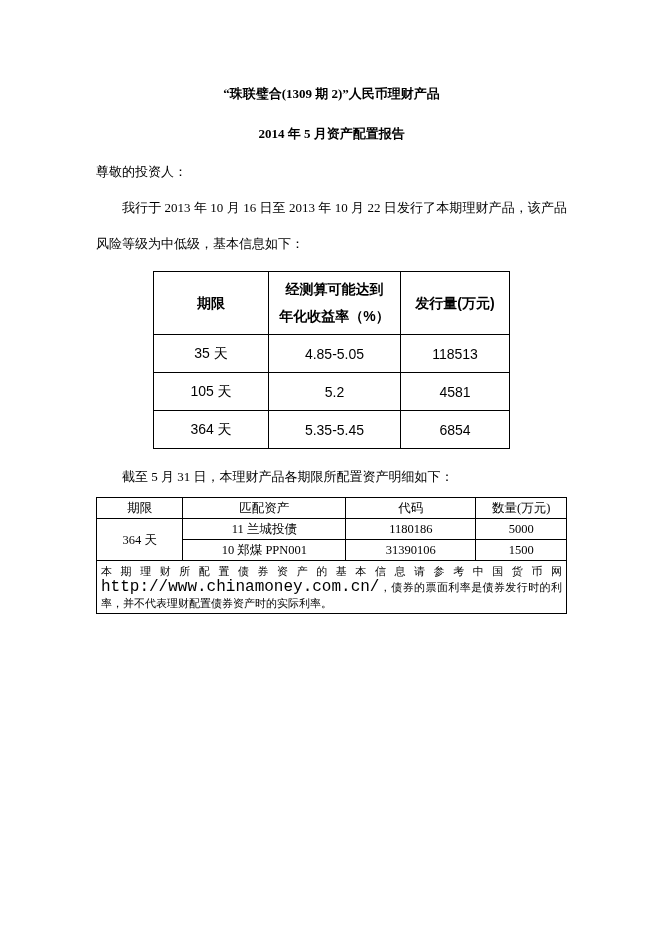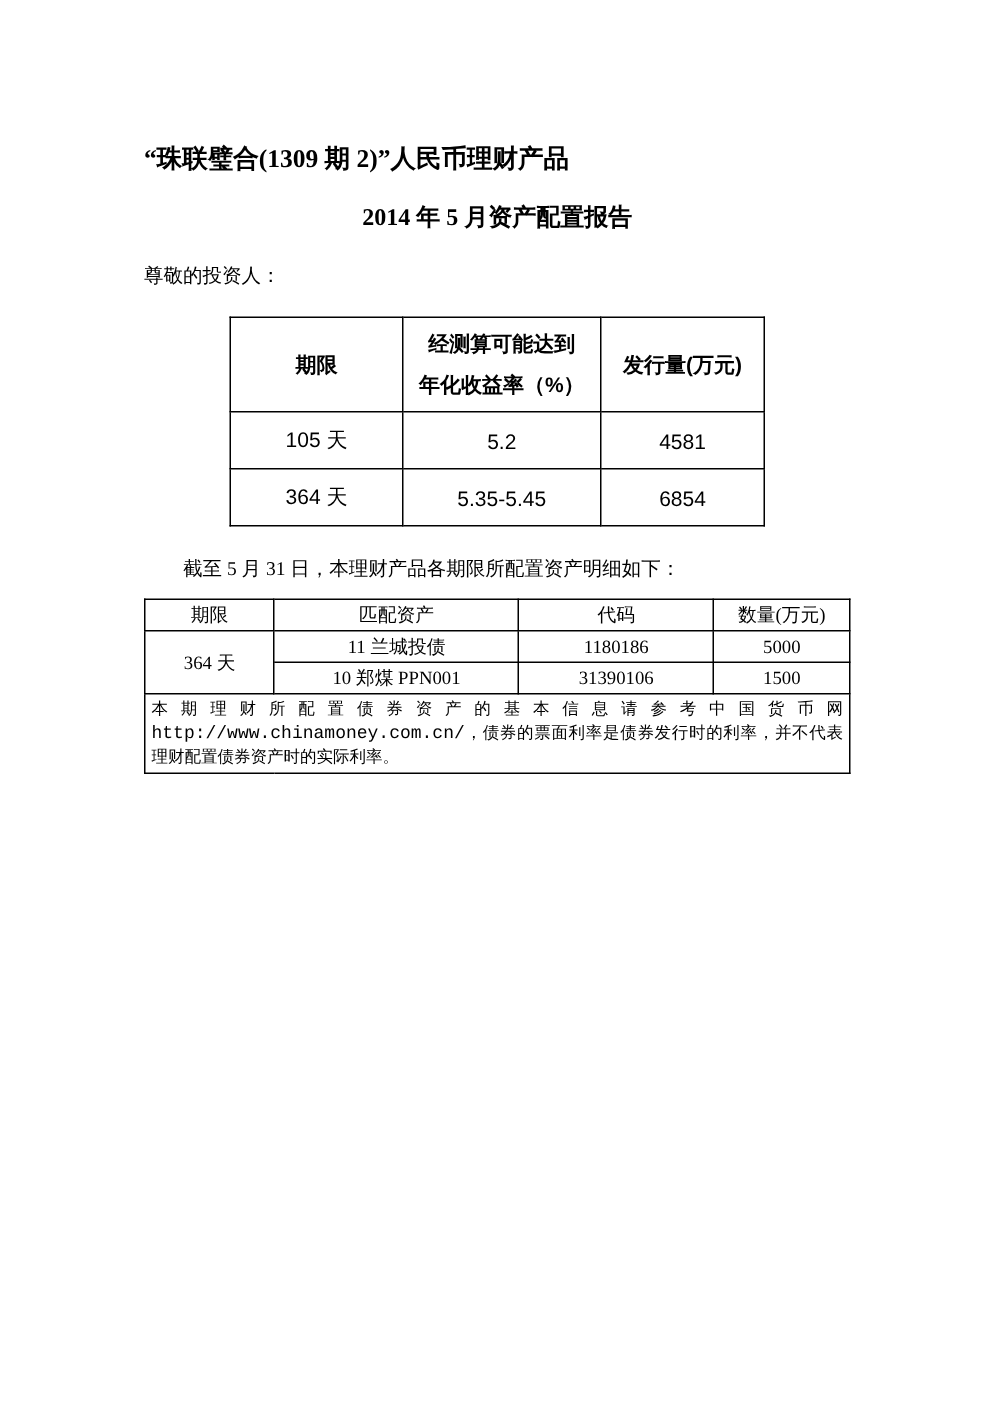--- a/index.html
+++ b/index.html
@@ -14,28 +14,29 @@
     color: #000;
     font-family: "Liberation Serif", "DejaVu Serif", serif;
   }
   .page {
     box-sizing: border-box;
     width: 662px;
     height: 936px;
     padding: 82px 95px 30px 96px;
   }
   .doc-title {
-    margin: 12px 0 16px 0;
-    font-size: 17px;
+    margin: 0 0 16px 0;
+    font-size: 13px;
     line-height: 24px;
     font-weight: bold;
+    text-align: center;
   }
   .doc-subtitle {
     margin: 0 0 8px 0;
-    font-size: 16px;
+    font-size: 13px;
     line-height: 24px;
     font-weight: bold;
     text-align: center;
   }
   .body-text {
     margin: 0;
     font-size: 13px;
     line-height: 36px;
     text-align: justify;
   }
@@ -89,51 +90,57 @@
   .t2-col-qty   { width: 89px; }
   td.t2-note {
     text-align: justify;
     font-weight: bold;
     font-size: 11px;
     line-height: 14px;
     padding: 1px 3px;
   }
   td.t2-note .mono {
     font-family: "Liberation Mono", "DejaVu Sans Mono", monospace;
-    font-size: 12px;
+    font-size: 16px;
   }
   .closing { margin-top: 26px; }
   .mid-line { margin-top: 2px; margin-bottom: 2px; }
 </style>
 </head>
 <body>
 
 <div class="page">
 
   <h1 class="doc-title">“珠联璧合(1309 期 2)”人民币理财产品</h1>
   <h2 class="doc-subtitle">2014 年 5 月资产配置报告</h2>
 
   <p class="body-text">尊敬的投资人：</p>
 
+  <p class="body-text indent">我行于 2013 年 10 月 16 日至 2013 年 10 月 22 日发行了本期理财产品，该产品风险等级为中低级，基本信息如下：</p>
 
   <table class="t1">
     <colgroup>
       <col class="t1-col-term">
         <col class="t1-col-yield">
         <col class="t1-col-volume">
     </colgroup>
     <thead>
       <tr>
         <th>期限</th>
         <th>经测算可能达到
 年化收益率（%）</th>
         <th>发行量(万元)</th>
       </tr>
     </thead>
     <tbody>
+      <tr>
+        <td>35 天</td>
+        <td>4.85-5.05</td>
+        <td>118513</td>
+      </tr>
       <tr>
         <td>105 天</td>
         <td>5.2</td>
         <td>4581</td>
       </tr>
       <tr>
         <td>364 天</td>
         <td>5.35-5.45</td>
         <td>6854</td>
       </tr>

